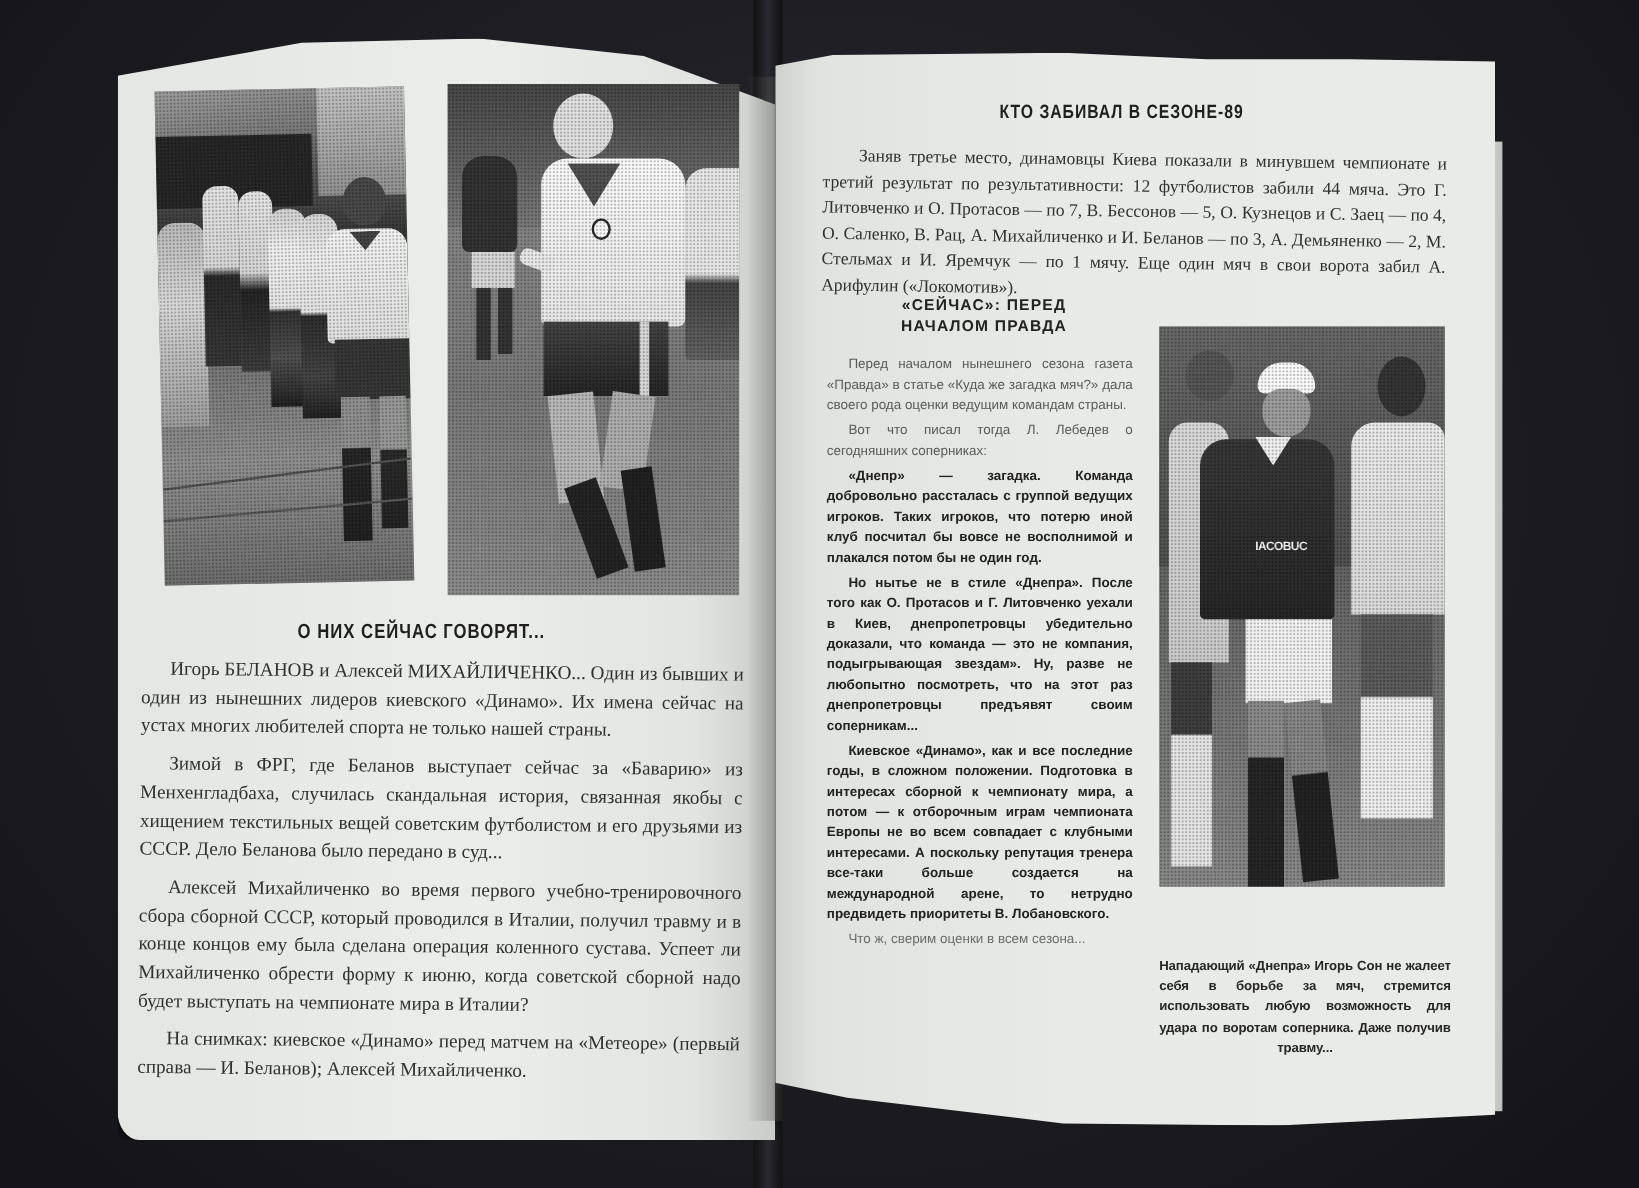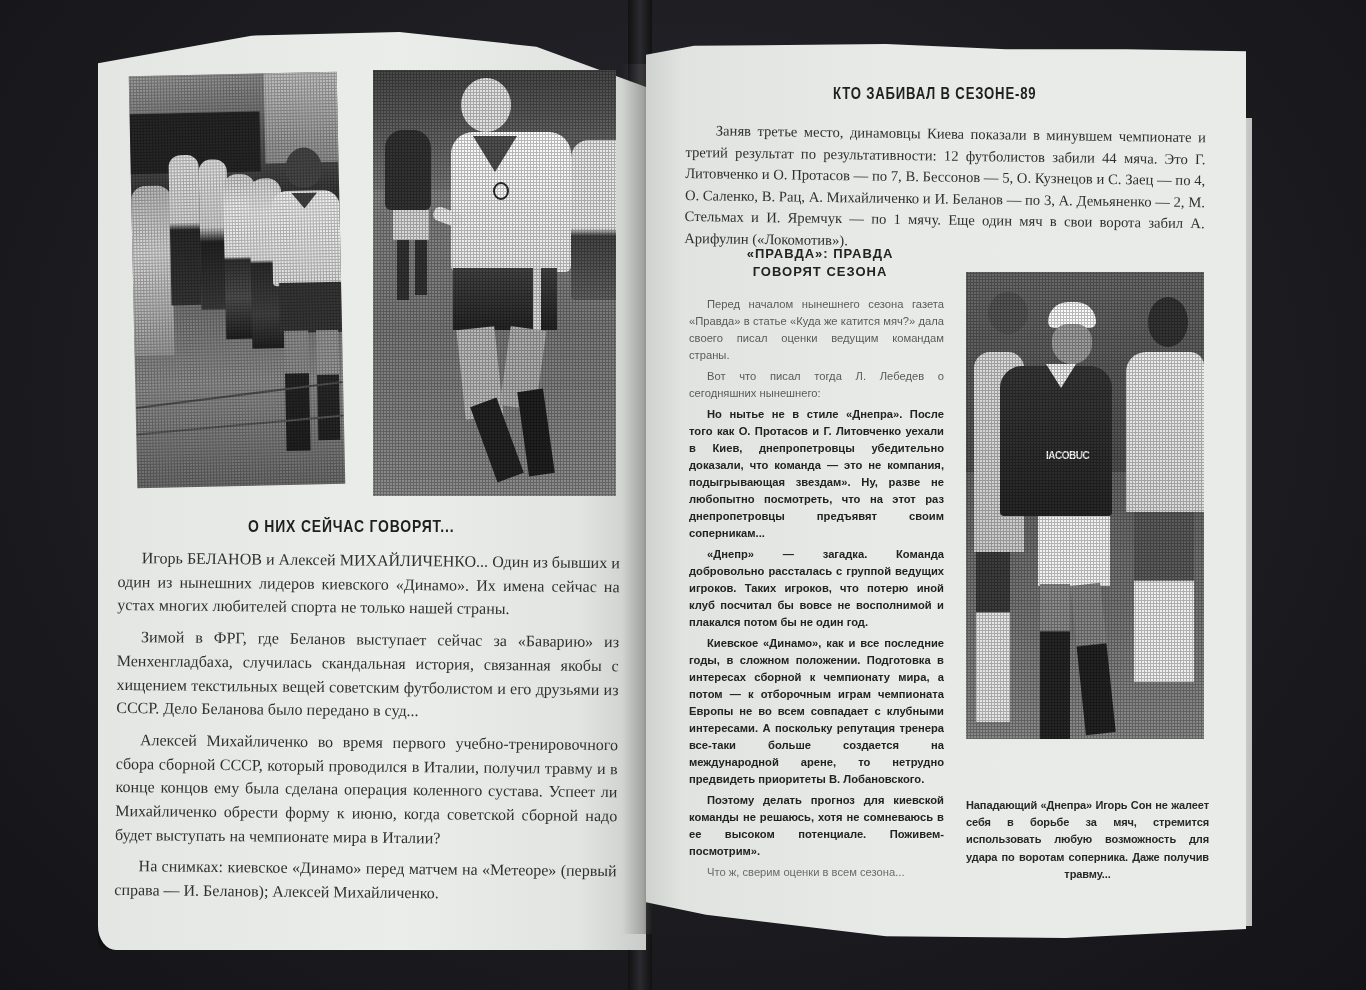--- a/index.html
+++ b/index.html
@@ -183,31 +183,30 @@
 <div class="page-right-edge"></div>
 <div class="page-right"></div>
 
 <h2 class="heading right-title">КТО ЗАБИВАЛ В СЕЗОНЕ-89</h2>
 
 <div class="body-text right-intro">
   <p>Заняв третье место, динамовцы Киева показали в минувшем чемпионате и третий результат по результативности: 12 футболистов забили 44 мяча. Это Г. Литовченко и О. Протасов — по 7, В. Бессонов — 5, О. Кузнецов и С. Заец — по 4, О. Саленко, В. Рац, А. Михайличенко и И. Беланов — по 3, А. Демьяненко — 2, М. Стельмах и И. Яремчук — по 1 мячу. Еще один мяч в свои ворота забил А. Арифулин («Локомотив»).</p>
 </div>
 
 <div class="sub-title">
-  <div>«ПРАВДА»: ПРАВДА</div>
-  <div>ГОВОРЯТ СЕЗОНА</div>
+  <div>«СЕЙЧАС»: ПЕРЕД</div>
+  <div>НАЧАЛОМ ПРАВДА</div>
 </div>
 
 <div class="col-text">
-  <p class="lede">Перед началом нынешнего сезона газета «Правда» в статье «Куда же катится мяч?» дала своего писал оценки ведущим командам страны.</p>
-  <p class="lede">Вот что писал тогда Л. Лебедев о сегодняшних нынешнего:</p>
+  <p class="lede">Перед началом нынешнего сезона газета «Правда» в статье «Куда же загадка мяч?» дала своего рода оценки ведущим командам страны.</p>
+  <p class="lede">Вот что писал тогда Л. Лебедев о сегодняшних соперниках:</p>
+  <p class="bold">«Днепр» — загадка. Команда добровольно рассталась с группой ведущих игроков. Таких игроков, что потерю иной клуб посчитал бы вовсе не восполнимой и плакался потом бы не один год.</p>
   <p class="bold">Но нытье не в стиле «Днепра». После того как О. Протасов и Г. Литовченко уехали в Киев, днепропетровцы убедительно доказали, что команда — это не компания, подыгрывающая звездам». Ну, разве не любопытно посмотреть, что на этот раз днепропетровцы предъявят своим соперникам...</p>
-  <p class="bold">«Днепр» — загадка. Команда добровольно рассталась с группой ведущих игроков. Таких игроков, что потерю иной клуб посчитал бы вовсе не восполнимой и плакался потом бы не один год.</p>
   <p class="bold">Киевское «Динамо», как и все последние годы, в сложном положении. Подготовка в интересах сборной к чемпионату мира, а потом — к отборочным играм чемпионата Европы не во всем совпадает с клубными интересами. А поскольку репутация тренера все-таки больше создается на международной арене, то нетрудно предвидеть приоритеты В. Лобановского.</p>
-  <p class="bold">Поэтому делать прогноз для киевской команды не решаюсь, хотя не сомневаюсь в ее высоком потенциале. Поживем-посмотрим».</p>
   <p class="fade">Что ж, сверим оценки в всем сезона...</p>
 </div>
 
 <div class="photo photo-3">
   <div class="shape" style="left:0;top:0;width:238px;height:200px;background:linear-gradient(180deg,#6a6a6a,#555);"></div>
 
   <div class="shape" style="left:22px;top:20px;width:40px;height:42px;background:#5a5a5a;border-radius:50%;"></div>
   <div class="shape" style="left:8px;top:80px;width:50px;height:200px;background:linear-gradient(180deg,#d2d2d2,#c4c4c4);border-radius:16px 16px 0 0;"></div>
   <div class="shape" style="left:10px;top:280px;width:34px;height:170px;background:linear-gradient(180deg,#444 0%,#444 35%,#dcdcdc 36%,#dcdcdc 100%);"></div>
 

